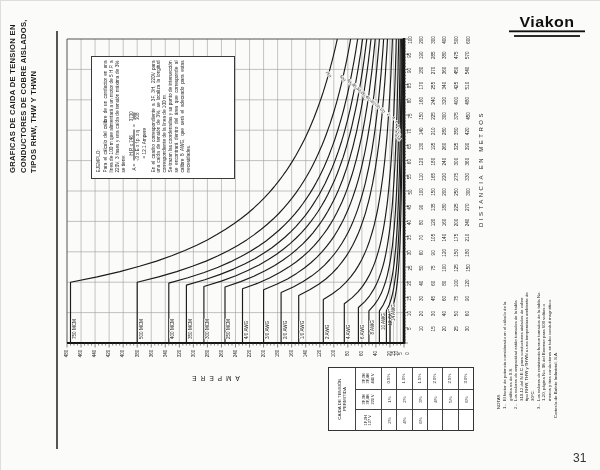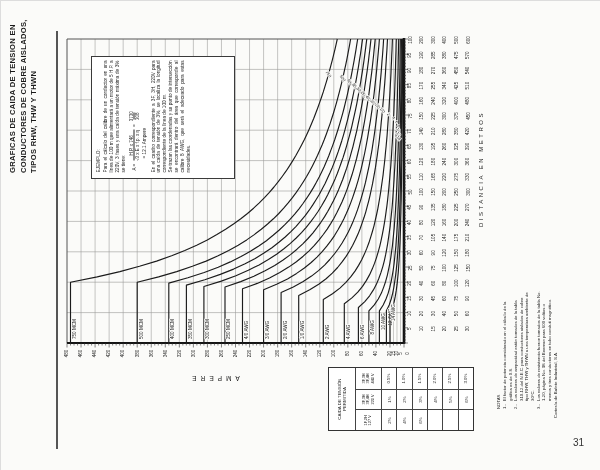--- a/index.html
+++ b/index.html
@@ -39,21 +39,21 @@
   #drop-table .cell.c0{border-left:none;}#drop-table .cell.r0{border-top:none;}
   #drop-table .hdr{grid-row:1/4;}
   .tcell-rot{transform:rotate(-90deg);font-size:4.4px;color:#222;white-space:nowrap;text-align:center;line-height:1.15;}
   .sys-rot{transform:rotate(-90deg);font-size:3.9px;color:#222;text-align:center;line-height:1.1;white-space:nowrap;}
   
   #notas{left:458px;top:327px;width:118px;height:44px;font-size:4.3px;color:#222;line-height:1.3;}
   #notas .nh{margin-bottom:.5px;}
   #notas .item{display:flex;}
   #notas .num{width:8px;flex:0 0 8px;}
   #courtesy{left:508px;top:380px;width:96px;height:8px;font-size:4.4px;color:#222;text-align:center;}
-  #page-number{left:572px;top:436px;font-size:10px;color:#333;}
+  #page-number{left:572px;top:450px;font-size:12px;color:#333;}
 </style>
 </head>
 <body>
 
 <div id="page">
 
   <svg id="chart-svg" width="600" height="470">
       <line x1="388.9583333333333" y1="38" x2="388.9583333333333" y2="342" stroke="#9f9f9d" stroke-width="0.6"></line>
       <line x1="374.9166666666667" y1="38" x2="374.9166666666667" y2="342" stroke="#9f9f9d" stroke-width="0.6"></line>
       <line x1="360.875" y1="38" x2="360.875" y2="342" stroke="#9f9f9d" stroke-width="0.6"></line>
@@ -493,20 +493,24 @@
     </svg>
 
   <div class="abs rot" id="title-block">
     <div>GRAFICAS DE CAIDA DE TENSION EN</div>
     <div>CONDUCTORES DE COBRE AISLADOS,</div>
     <div>TIPOS RHW, THW Y THWN</div>
   </div>
 
   <div class="abs" id="left-rule"></div>
 
+  <div class="abs" id="logo">
+    <div class="word">Viakon</div>
+    <div class="bar"></div>
+  </div>
 
   <div class="abs" id="ejemplo-border"></div>
   <div class="abs rot" id="ejemplo-text">
     <div class="h">EJEMPLO:</div>
     <div>Para el cálculo del calibre de un conductor en una línea de 100 m que alimentará a un motor de 5 H.P. a 220V, 3 fases y una caída de tensión máxima de 3% se tiene:</div>
     <div class="formula">
       <span>A =</span>
       <span class="frac">
         <span class="num">H.P. x 746</span><br>
         <span class="den">√3 x E x f.p. x η</span>

